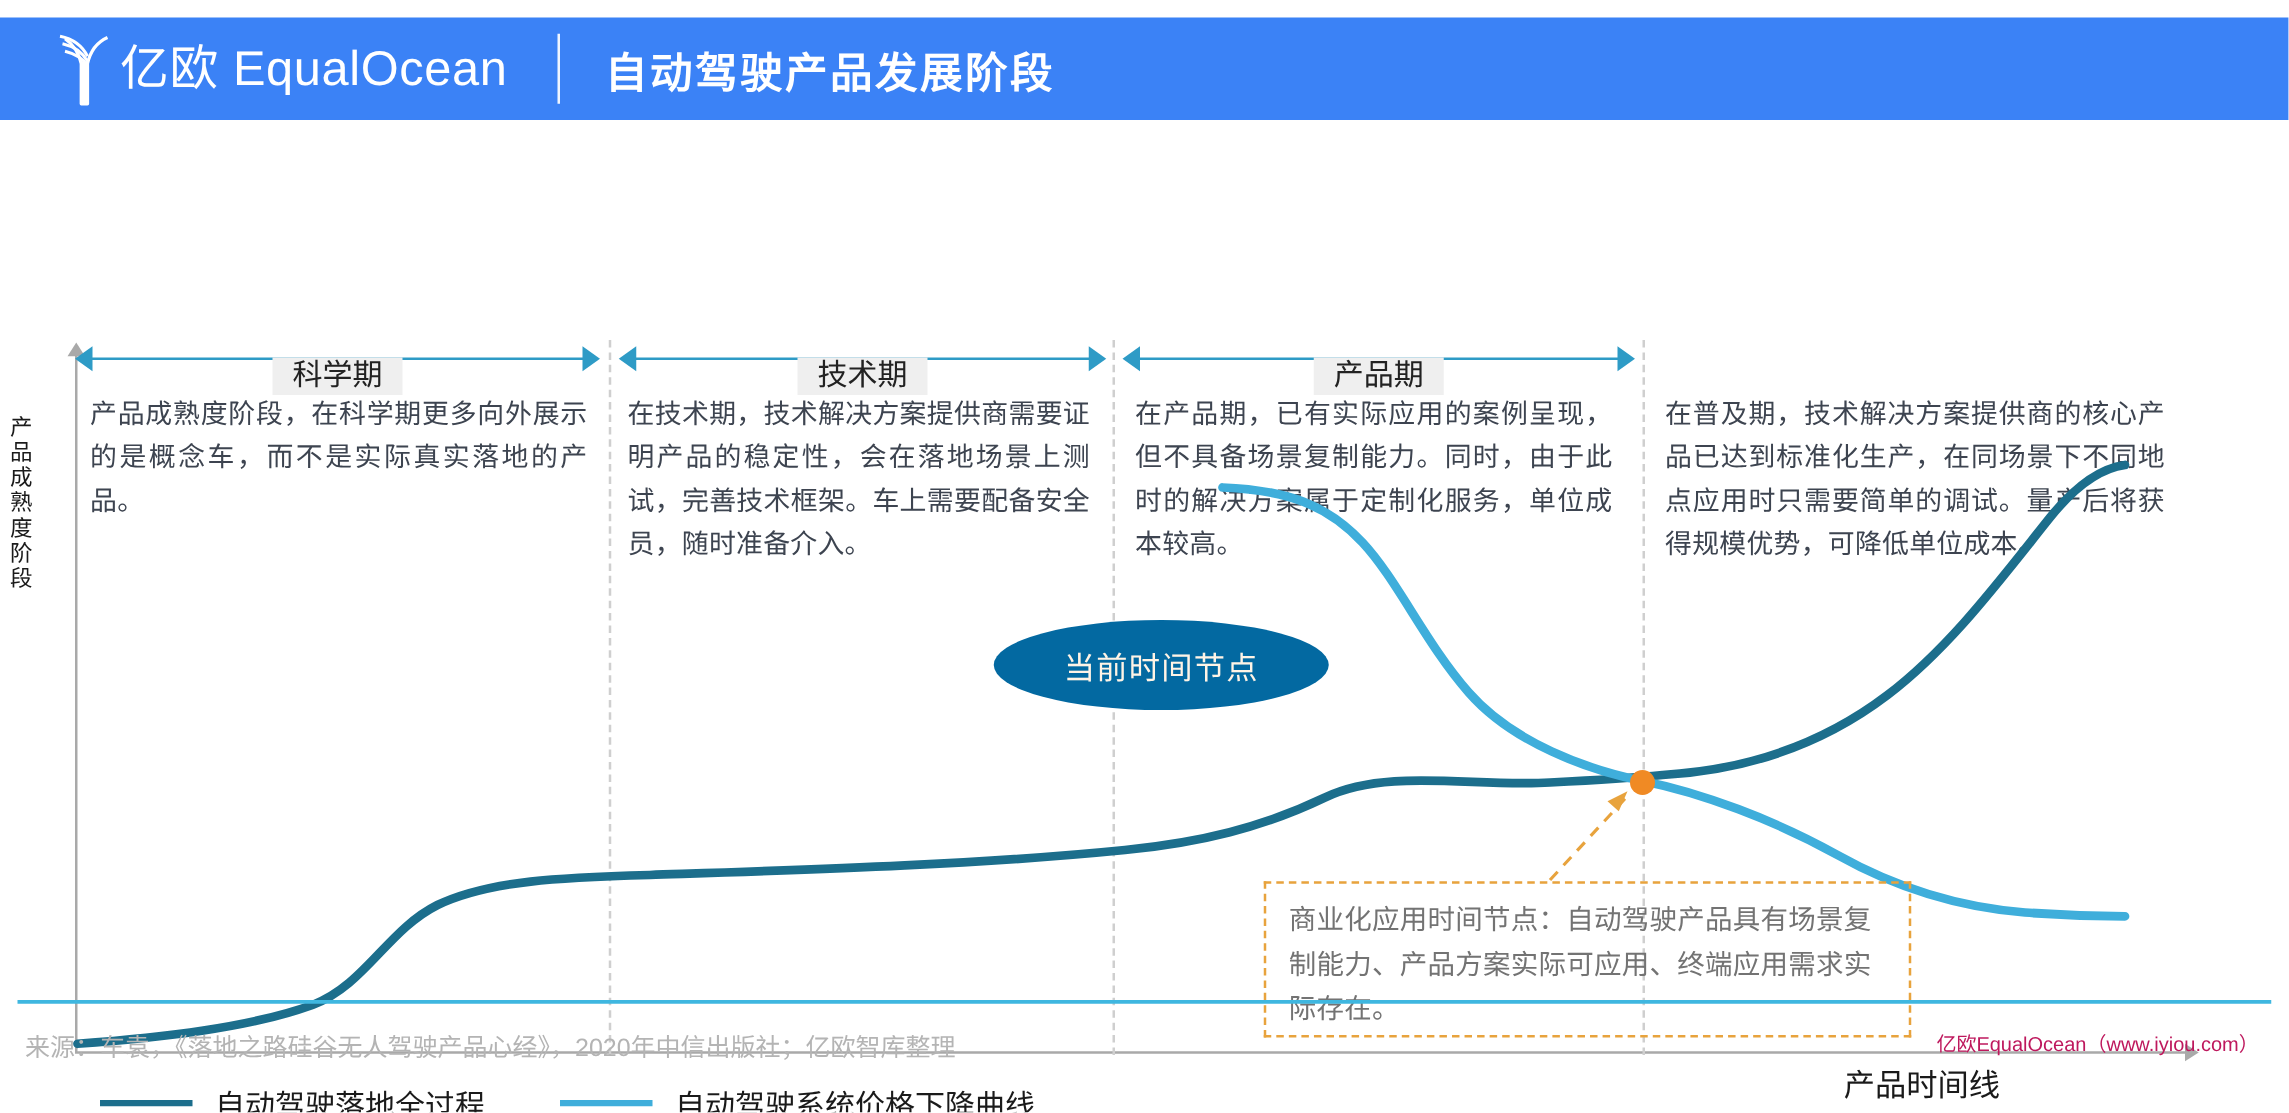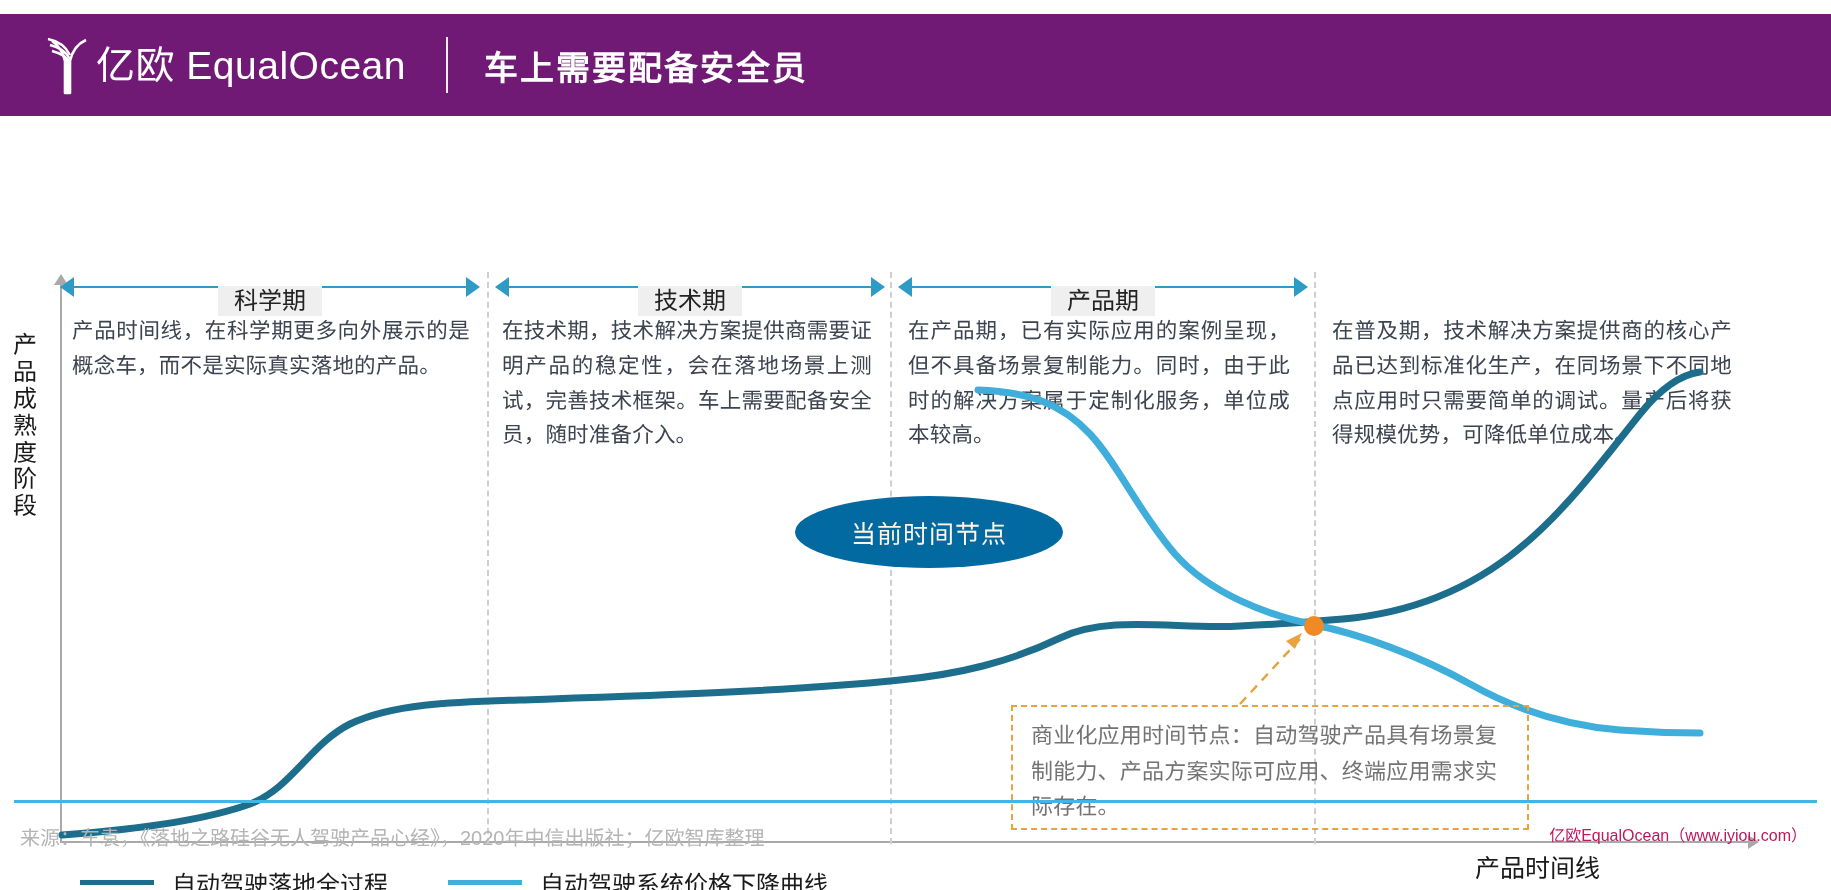--- a/index.html
+++ b/index.html
@@ -18,22 +18,22 @@
     height: 890px;
     background: #ffffff;
     overflow: hidden;
   }
 
   
   .header {
     position: absolute;
     left: 0; top: 14px;
     width: 1831px;
-    height: 102px;
-    background: #701a75;
+    height: 82px;
+    background: #3b82f6;
     display: flex;
     align-items: center;
   }
   .logo-wrap {
     display: flex;
     align-items: center;
     margin-left: 44px;
   }
   .logo-mark {
     width: 46px;
@@ -71,24 +71,24 @@
     left: 0; top: 104px;
     width: 1831px;
     height: 686px;
   }
 
   .y-axis-label {
     position: absolute;
     left: 8px;
     top: 228px;
     width: 34px;
-    font-size: 24px;
+    font-size: 18px;
     color: #1a1a1a;
     line-height: 1.12;
-    text-align: center;
+    text-align: left;
     letter-spacing: 0px;
   }
 
   .x-axis-label {
     position: absolute;
     left: 1475px;
     top: 744px;
     font-size: 25px;
     color: #1a1a1a;
     white-space: nowrap;
@@ -316,21 +316,21 @@
       <svg class="logo-mark" viewBox="0 0 46 60">
         <path d="M4 4 C14 6, 22 12, 26 20" stroke="#ffffff" stroke-width="2.4" fill="none"></path>
         <path d="M6 10 C15 12, 22 17, 26 24" stroke="#ffffff" stroke-width="2.4" fill="none"></path>
         <path d="M8 16 C16 18, 23 22, 26 28" stroke="#ffffff" stroke-width="2.4" fill="none"></path>
         <path d="M42 5 C33 9, 28 17, 26 26 L26 58 L21 58 L21 26 C19 17, 14 10, 8 6" stroke="#ffffff" stroke-width="2.6" fill="none" stroke-linejoin="round"></path>
         <rect x="21" y="24" width="5" height="34" fill="#ffffff"></rect>
       </svg>
       <span class="logo-text">亿欧 EqualOcean</span>
     </div>
     <div class="header-divider"></div>
-    <div class="header-title">车上需要配备安全员</div>
+    <div class="header-title">自动驾驶产品发展阶段</div>
   </div>
 
   <div class="chart-area">
 
     <div class="y-axis-label">产品成熟度阶段</div>
     <div class="x-axis-label">产品时间线</div>
 
     <div class="axis-y"></div>
     <div class="axis-y-arrow"></div>
     <div class="axis-x"></div>
@@ -339,21 +339,21 @@
     <div class="sep" style="left:487px;"></div>
     <div class="sep" style="left:890px;"></div>
     <div class="sep" style="left:1314px;"></div>
 
     <div class="phase-bar" style="left:60px; width:420px;">
       <div class="phase-line"></div>
       <div class="phase-arrow left"></div>
       <div class="phase-arrow right"></div>
       <div class="phase-name">科学期</div>
     </div>
-    <div class="phase-text" style="left:72px; width:398px;">产品时间线，在科学期更多向外展示的是概念车，而不是实际真实落地的产品。</div>
+    <div class="phase-text" style="left:72px; width:398px;">产品成熟度阶段，在科学期更多向外展示的是概念车，而不是实际真实落地的产品。</div>
 
     <div class="phase-bar" style="left:495px; width:390px;">
       <div class="phase-line"></div>
       <div class="phase-arrow left"></div>
       <div class="phase-arrow right"></div>
       <div class="phase-name">技术期</div>
     </div>
     <div class="phase-text" style="left:502px; width:370px;">在技术期，技术解决方案提供商需要证明产品的稳定性，会在落地场景上测试，完善技术框架。车上需要配备安全员，随时准备介入。</div>
 
     <div class="phase-bar" style="left:898px; width:410px;">

